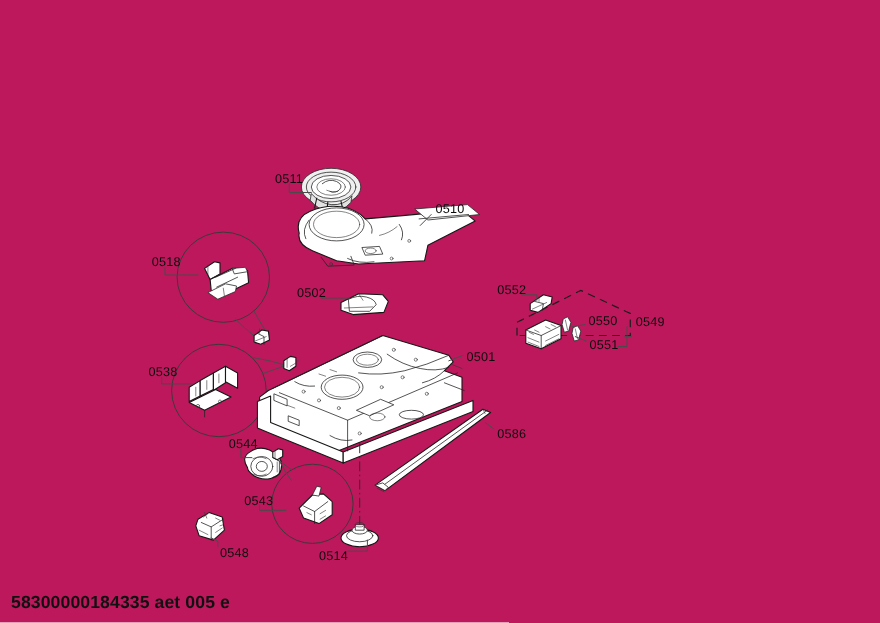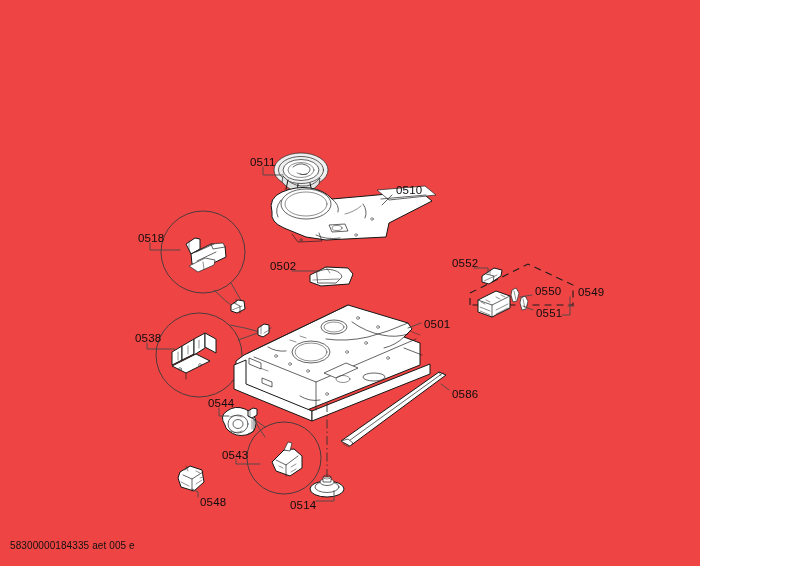--- a/index.html
+++ b/index.html
@@ -6,42 +6,43 @@
   html, body {
     margin: 0;
     padding: 0;
     background: #ffffff;
   }
   body {
     font-family: "Liberation Sans", sans-serif;
   }
   #page {
     position: relative;
-    width: 700px;
+    width: 800px;
     height: 566px;
-    background: #ef4444;
+    background: #be185d;
     overflow: hidden;
   }
   #diagram-svg {
     position: absolute;
     left: 0;
     top: 0;
     width: 800px;
     height: 566px;
     display: block;
   }
   .footer-text {
     position: absolute;
     left: 10px;
     top: 540px;
     font-family: "Liberation Sans", sans-serif;
-    font-size: 10px;
+    font-size: 16px;
     color: #111111;
     letter-spacing: 0.1px;
     white-space: nowrap;
+    font-weight: bold;
   }
   
   .ln {
     fill: none;
     stroke: #161616;
     stroke-width: 1;
     stroke-linejoin: round;
     stroke-linecap: round;
   }
   .ln-thin {

